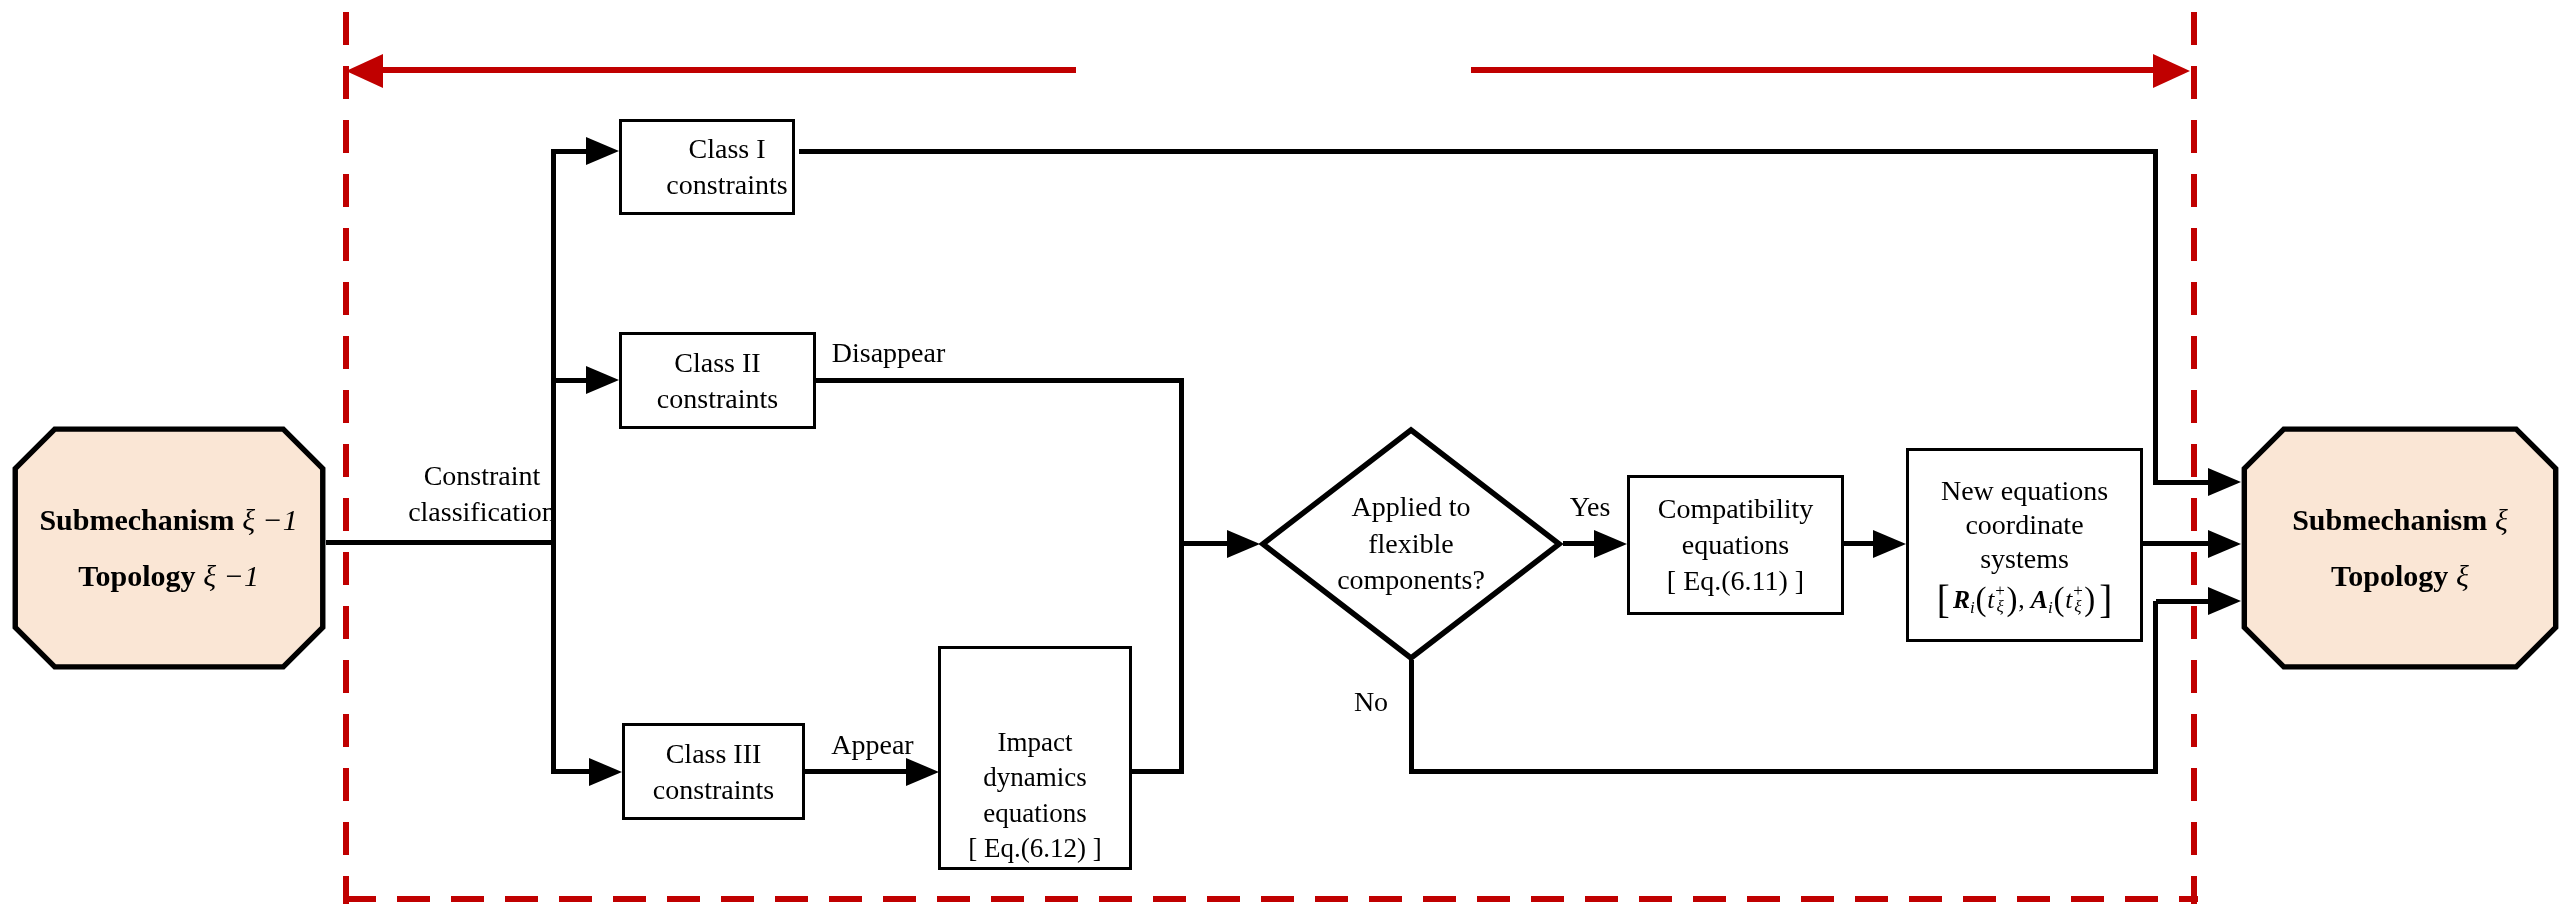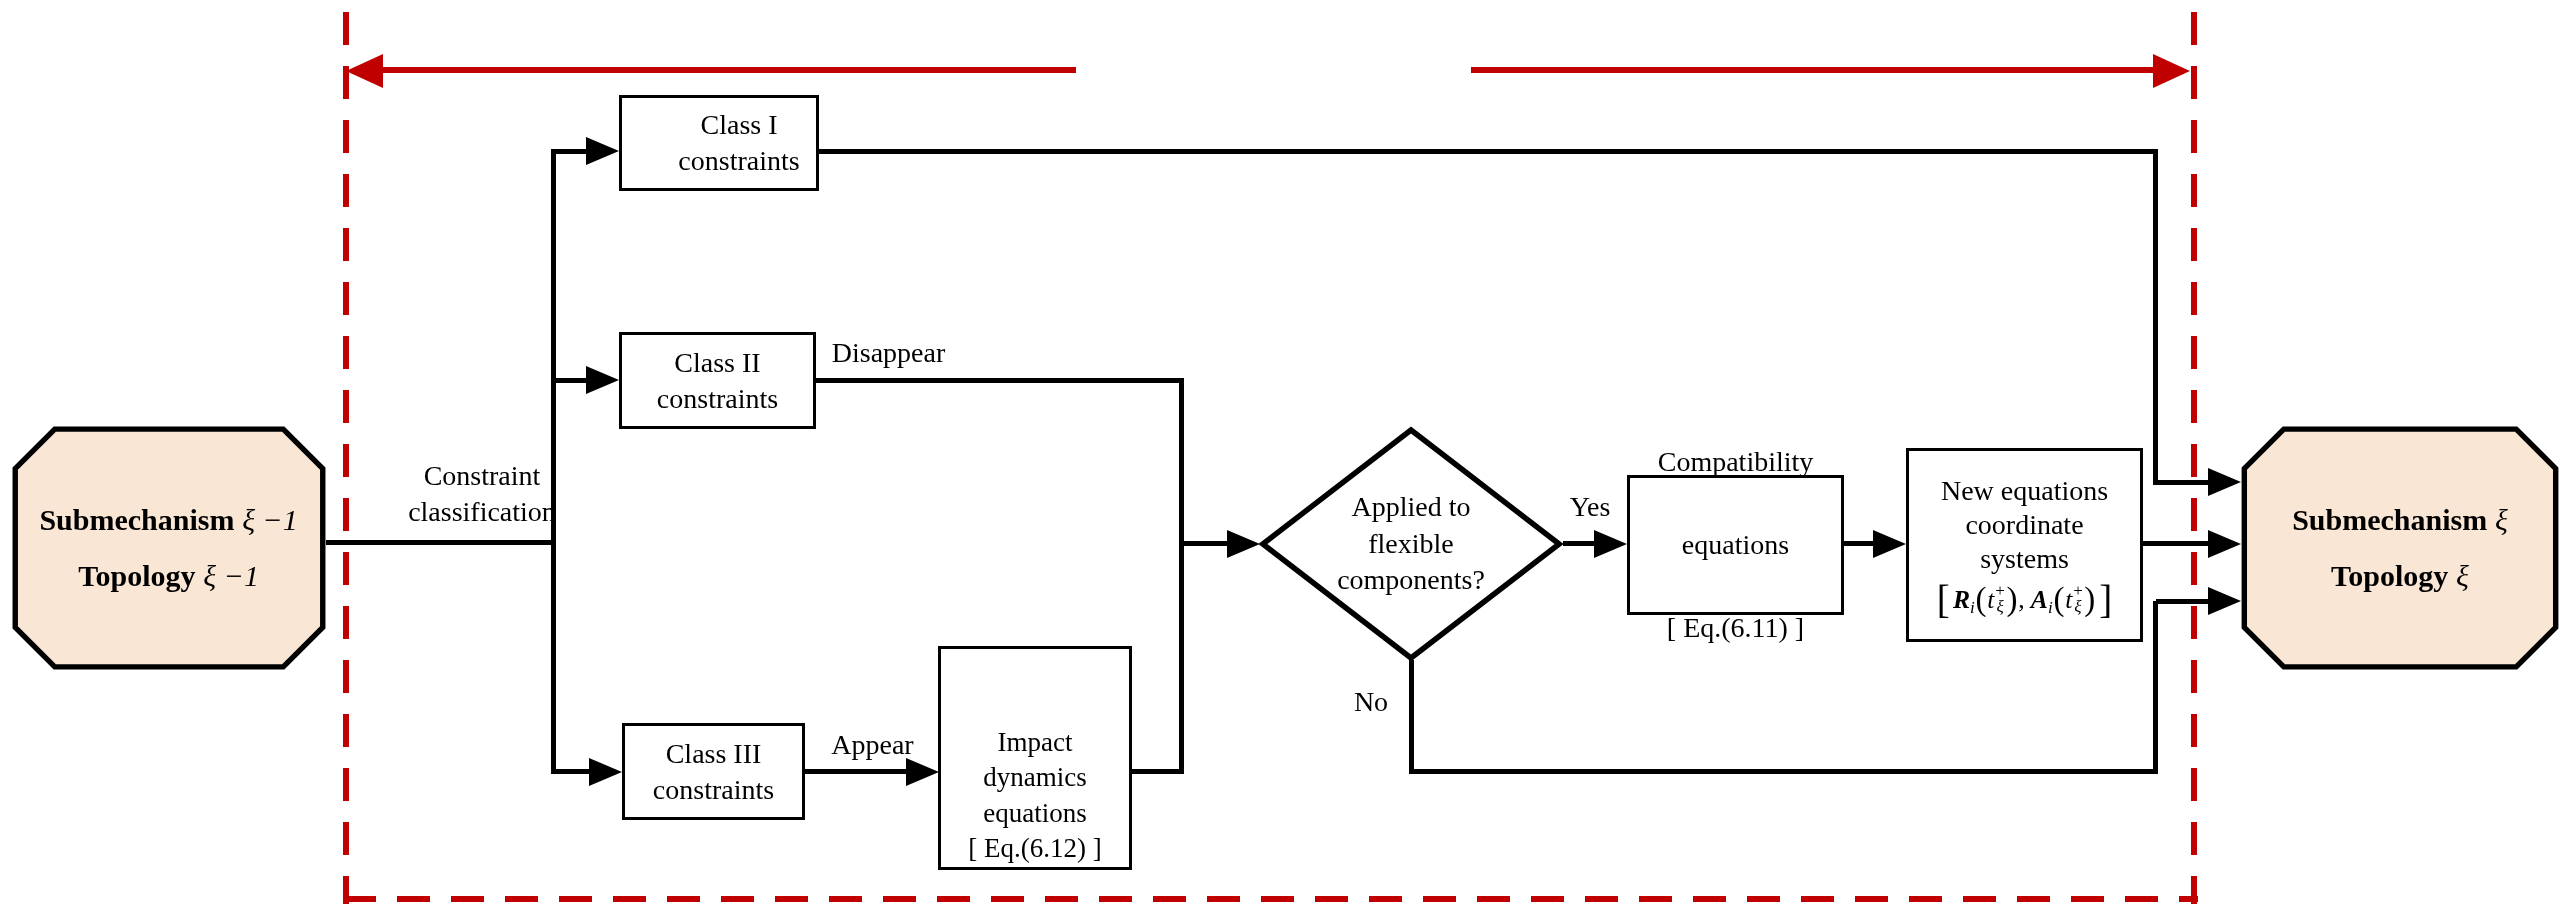--- a/index.html
+++ b/index.html
@@ -101,21 +101,21 @@
 
   <div class="lbl" style="left:350px;top:458px;width:264px;">
     <div>Constraint</div>
     <div>classification</div>
   </div>
   <div class="lbl" style="left:803px;top:335px;width:171px;">Disappear</div>
   <div class="lbl" style="left:795px;top:727px;width:155px;">Appear</div>
   <div class="lbl" style="left:1551px;top:489px;width:78px;">Yes</div>
   <div class="lbl" style="left:1332px;top:684px;width:78px;">No</div>
 
-  <div class="box" style="left:619px;top:95px;width:200px;height:96px;padding-left:40px;">
+  <div class="box" style="left:619px;top:119px;width:176px;height:96px;padding-left:40px;">
     <div>Class I</div>
     <div>constraints</div>
   </div>
   <div class="box" style="left:619px;top:332px;width:197px;height:97px;">
     <div>Class II</div>
     <div>constraints</div>
   </div>
   <div class="box" style="left:622px;top:723px;width:183px;height:97px;">
     <div>Class III</div>
     <div>constraints</div>
@@ -132,21 +132,21 @@
     <svg width="304" height="236" viewBox="0 0 392 304">
       <polygon points="196,5 387,152 196,299 5,152" fill="#fff" stroke="#000" stroke-width="7"></polygon>
     </svg>
     <div class="dtext">
       <div>Applied to</div>
       <div>flexible</div>
       <div>components?</div>
     </div>
   </div>
 
-  <div class="box" style="left:1627px;top:475px;width:217px;height:140px;gap:47px;">
+  <div class="box" style="left:1627px;top:475px;width:217px;height:140px;">
     <div>Compatibility</div>
     <div>equations</div>
     <div>[ Eq.(6.11) ]</div>
   </div>
 
   <div class="box" style="left:1906px;top:448px;width:237px;height:194px;line-height:1.22;">
     <div>New equations</div>
     <div>coordinate</div>
     <div>systems</div>
     <div class="mline">

